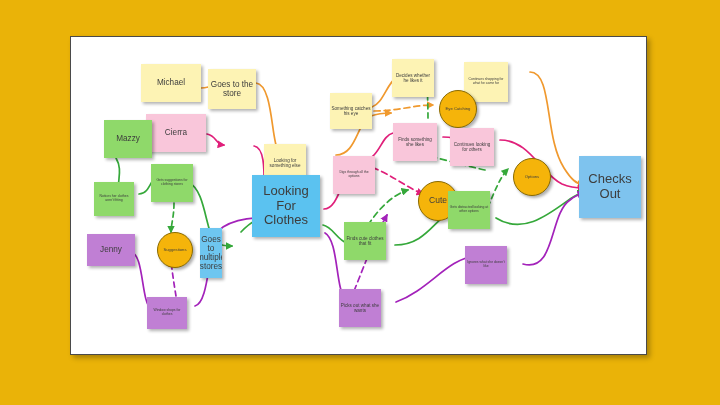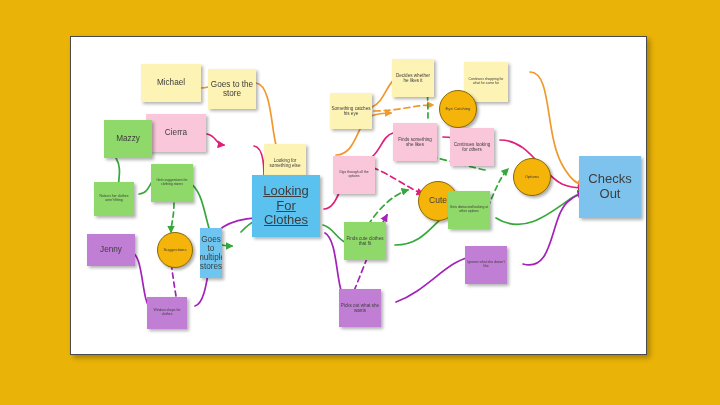--- a/index.html
+++ b/index.html
@@ -158,21 +158,21 @@
     </div>
 
     <div class="node note sz-xs" style="left:76px;  top:260px; width:40px; height:32px; background:#c07fd4;">
       <span>Window shops for clothes</span>
     </div>
 
     <div class="node note sz-sm" style="left:193px; top:107px; width:42px; height:38px; background:#fdf3b4;">
       <span>Looking for something else</span>
     </div>
 
-    <div class="node note sz-lg" style="left:181px; top:138px; width:68px; height:62px; background:#5bc2f0;text-decoration:underline;">
+    <div class="node note sz-lg" style="left:181px; top:138px; width:68px; height:62px; background:#5bc2f0;">
       <span>Looking For Clothes</span>
     </div>
 
     <div class="node note sz-sm" style="left:259px; top:56px;  width:42px; height:36px; background:#fdf3b4;">
       <span>Something catches his eye</span>
     </div>
 
     <div class="node note sz-sm" style="left:321px; top:22px;  width:42px; height:38px; background:#fdf3b4;">
       <span>Decides whether he likes it</span>
     </div>

